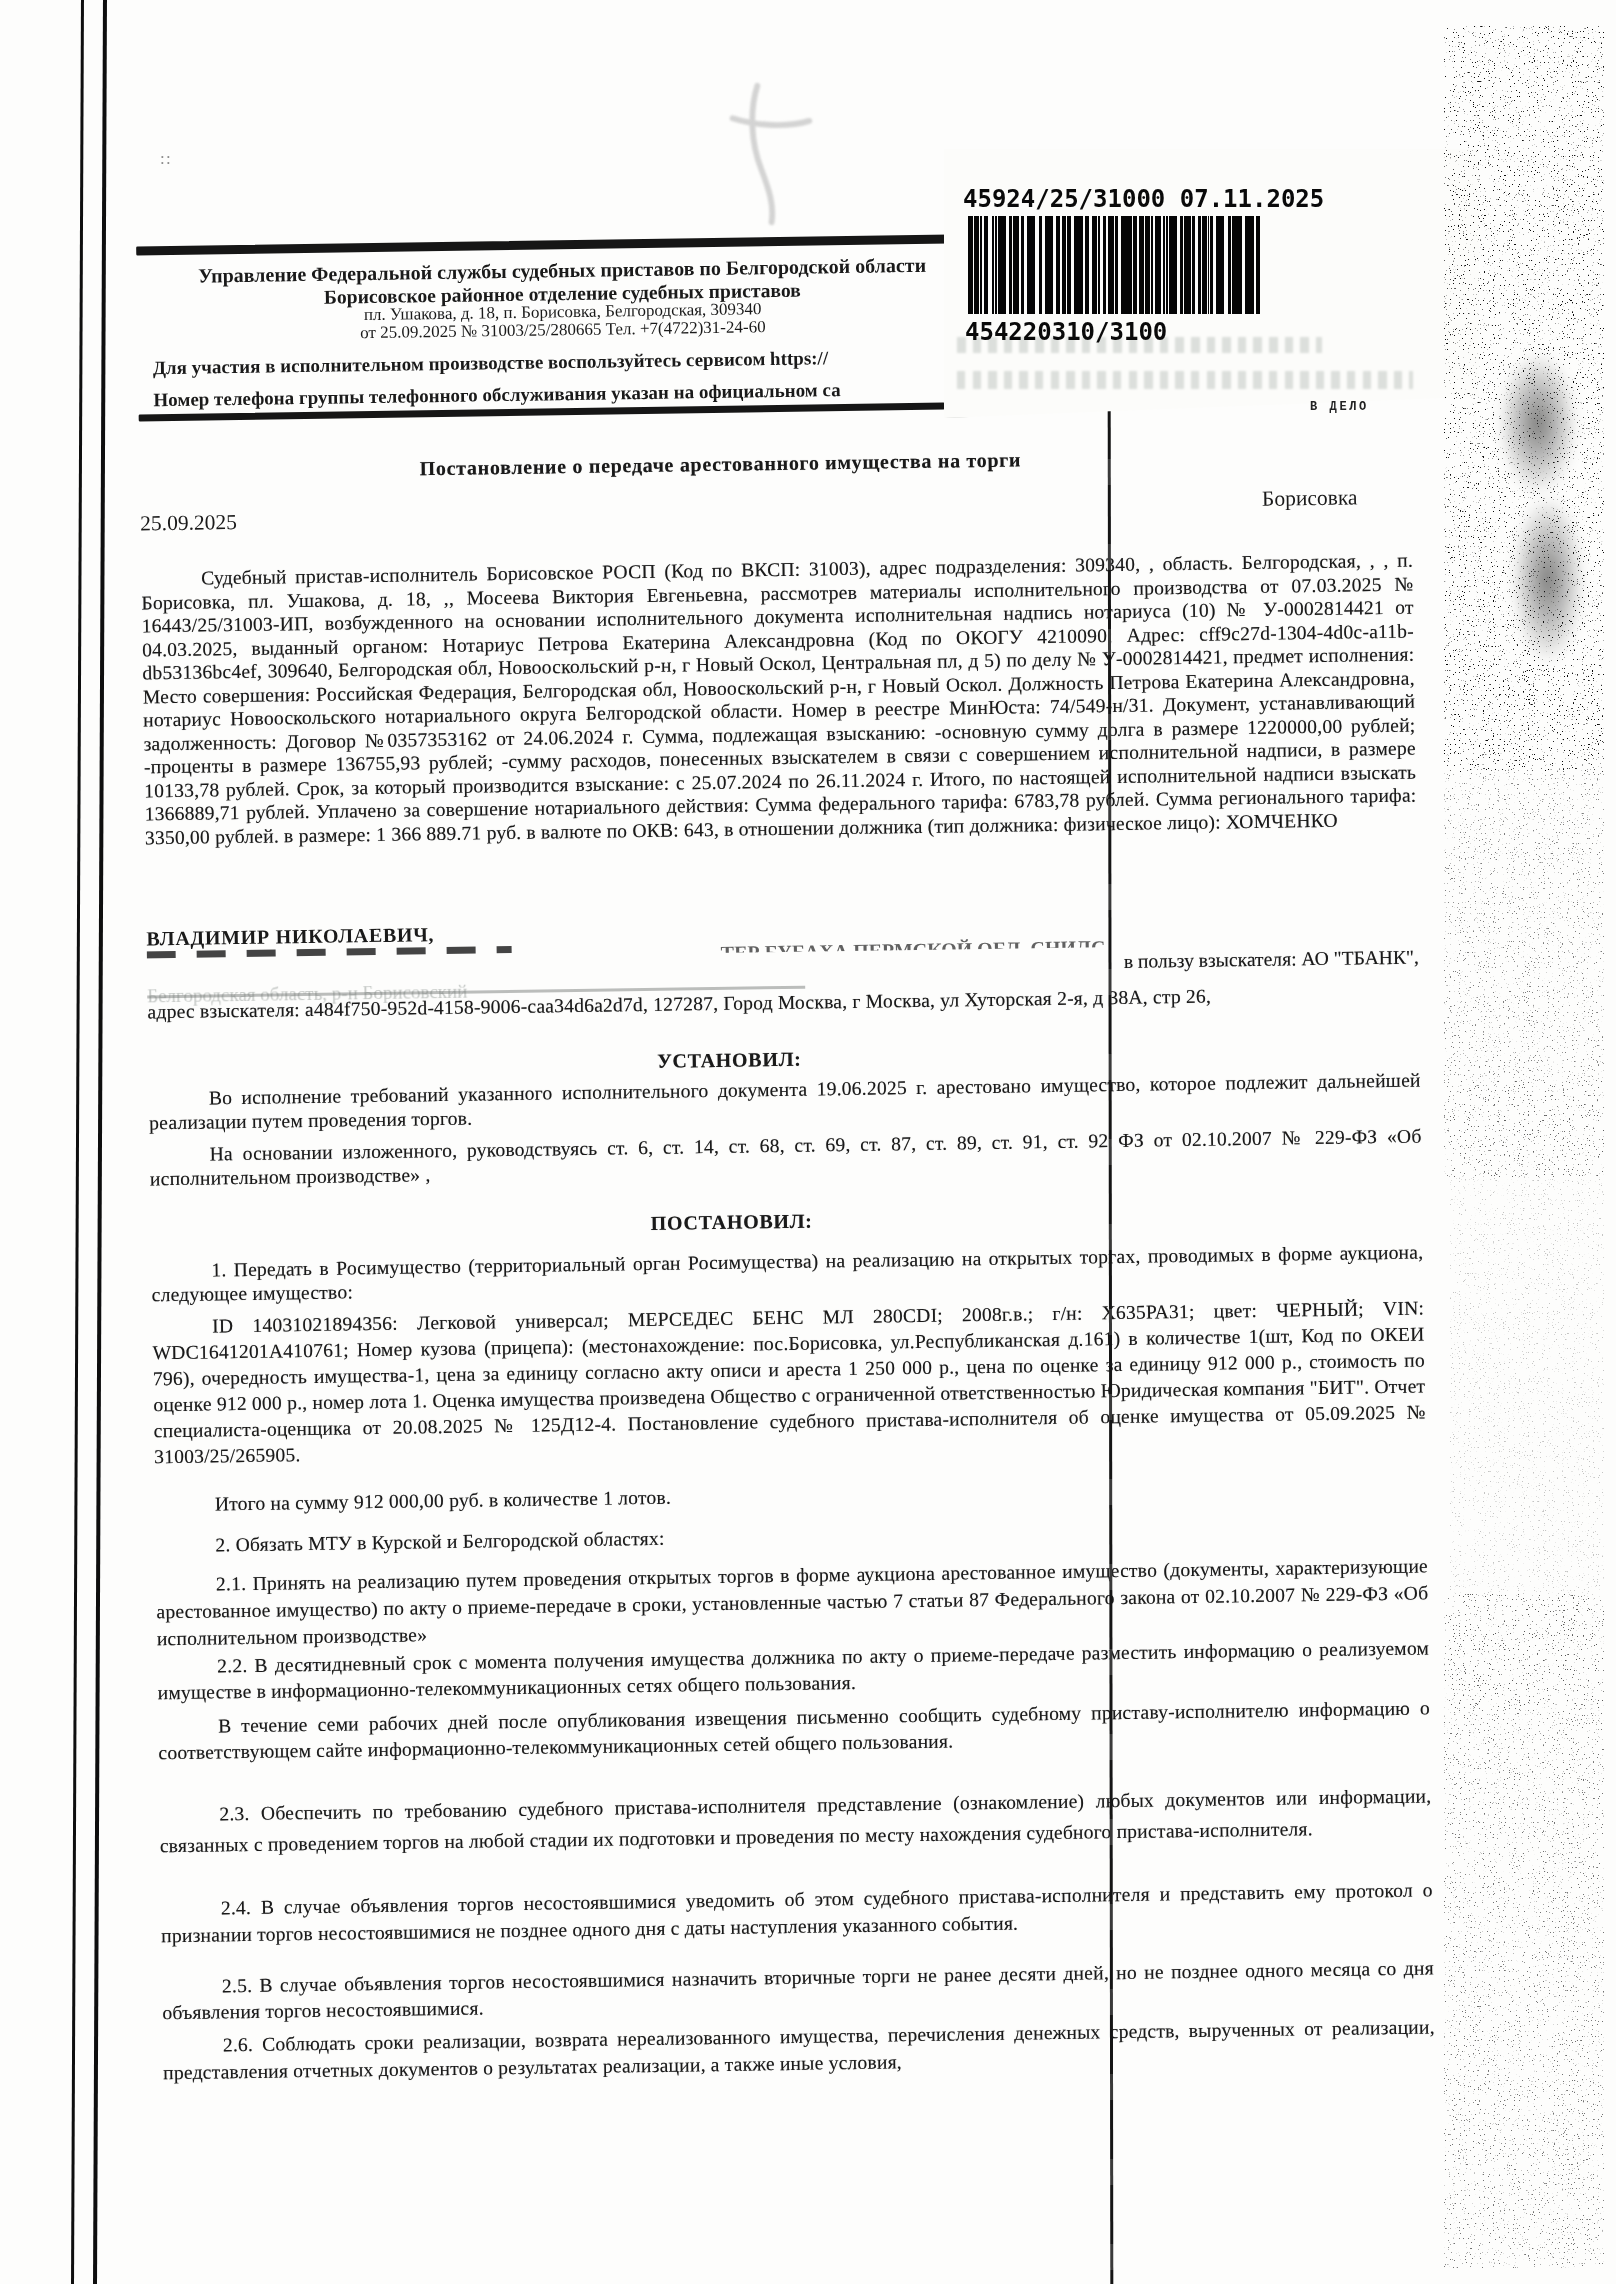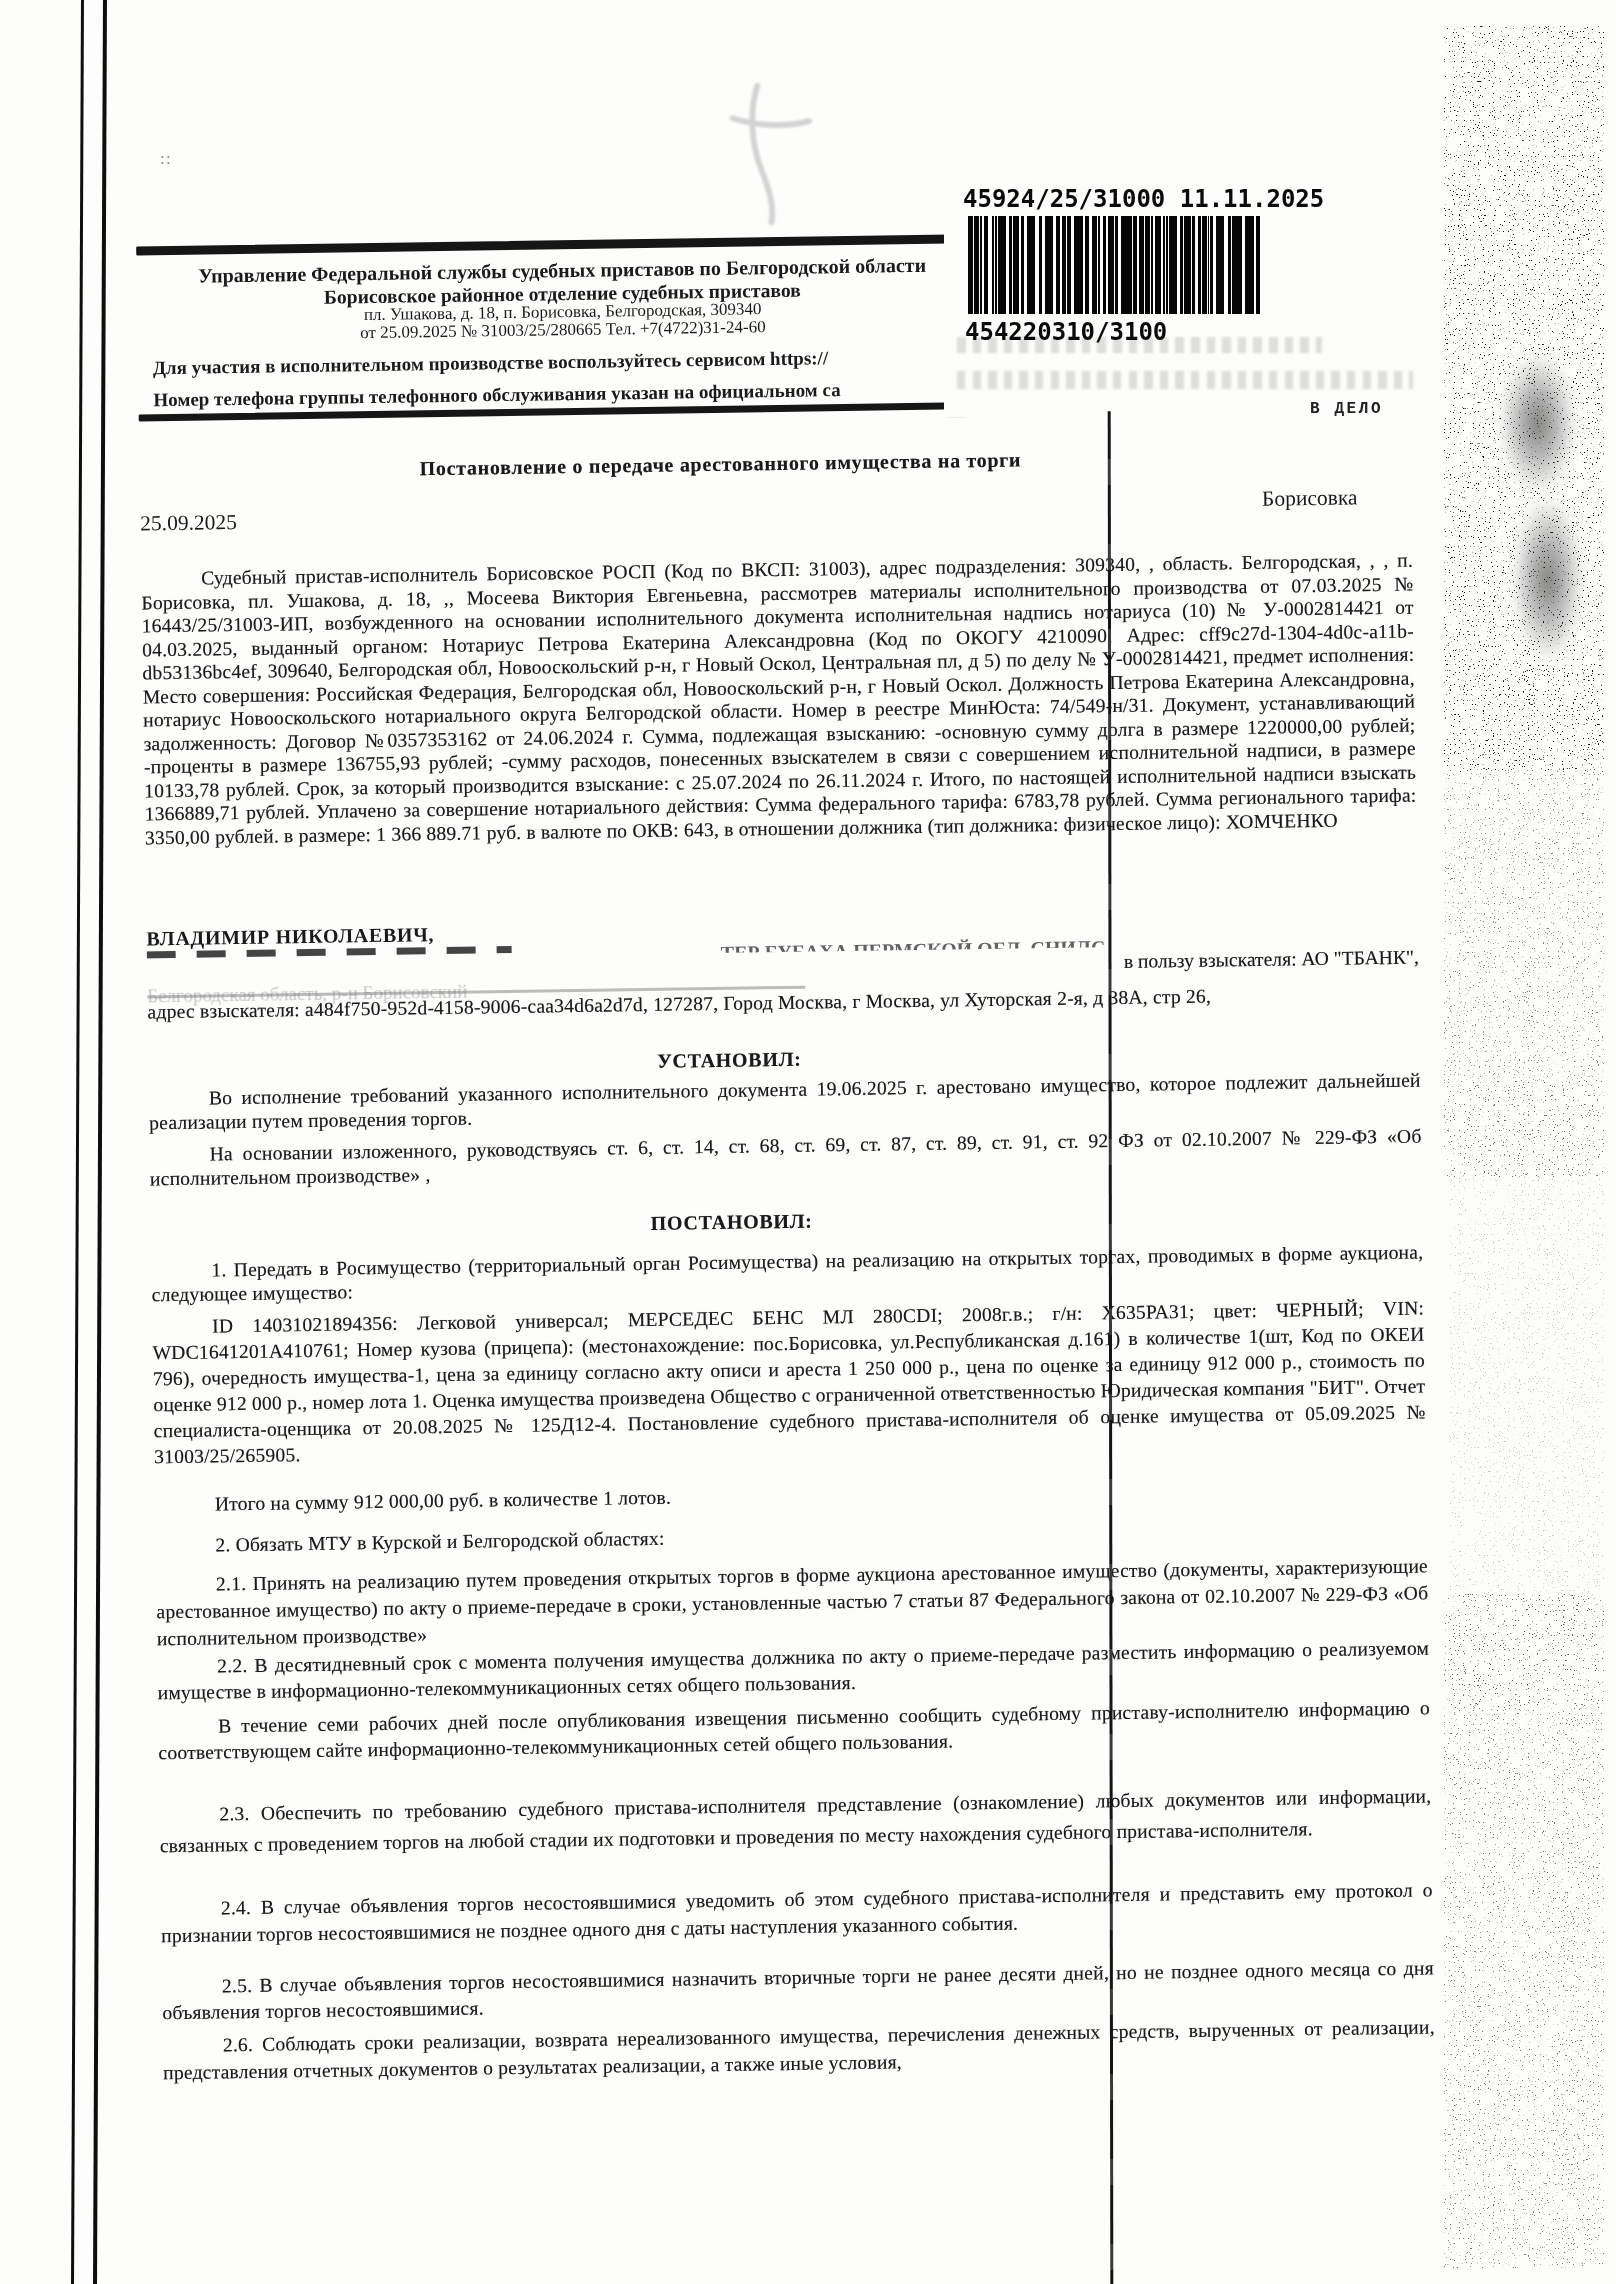--- a/index.html
+++ b/index.html
@@ -38,21 +38,21 @@
         font-weight:bold;font-size:24px;white-space:nowrap;color:#0a0a0a;}
   #barcode-bars{position:absolute;left:968px;top:216px;width:295px;height:98px;
       background:
         repeating-linear-gradient(90deg,#050505 0 2.6px,rgba(0,0,0,0) 2.6px 5.9px),
         repeating-linear-gradient(90deg,#050505 0 2px,rgba(0,0,0,0) 2px 9px),
         repeating-linear-gradient(90deg,#050505 0 4.6px,rgba(0,0,0,0) 4.6px 15.6px),
         repeating-linear-gradient(90deg,#050505 0 1.3px,rgba(0,0,0,0) 1.3px 24px);}
   #barcode-code{position:absolute;left:965px;top:318px;font-family:"DejaVu Sans Mono","Liberation Mono",monospace;
         font-weight:bold;font-size:24px;white-space:nowrap;color:#0a0a0a;}
   #stamp-in-case{position:absolute;left:1310px;top:400px;font-family:"Liberation Mono","DejaVu Sans Mono",monospace;
-        font-size:16px;font-weight:600;letter-spacing:2.6px;color:#222;}
+        font-size:12px;font-weight:600;letter-spacing:2.6px;color:#222;}
   
   #redacted-strip{position:absolute;left:149px;top:941px;width:1272px;height:11px;overflow:hidden;}
   #redacted-dashes{position:absolute;left:0;top:1.3px;width:365px;height:7.2px;opacity:.85;filter:blur(0.3px);
       background:repeating-linear-gradient(90deg,#242424 0 29px,rgba(0,0,0,0) 29px 50px);}
   #redacted-residue{position:absolute;left:574px;top:0;font-weight:bold;font-size:20px;color:#3a3a3a;
       white-space:nowrap;opacity:.8;line-height:22px;}
   #faded-line{position:absolute;left:149px;top:976px;font-size:19px;color:#55605a;opacity:.33;
       white-space:nowrap;filter:blur(0.4px);}
   #faded-strike{position:absolute;left:149px;top:986px;width:658px;height:2.6px;background:#6a6f6c;opacity:.45;}
   .right-line{position:absolute;left:149px;width:1272px;text-align:right;font-size:19.6px;
@@ -116,21 +116,21 @@
     <div class="para" style="top:1965px;line-height:26px;">2.5. В случае объявления торгов несостоявшимися назначить вторичные торги не ранее десяти дней, но не позднее одного месяца со дня объявления торгов несостоявшимися.</div>
     <div class="para" style="top:2023px;line-height:27px;">2.6. Соблюдать сроки реализации, возврата нереализованного имущества, перечисления денежных средств, вырученных от реализации, представления отчетных документов о результатах реализации, а также иные условия,</div>
   </div>
 
   <div id="fold-line"></div>
 
   <div id="sticker">
     <div class="ghost" style="left:13px;top:188px;width:365px;height:15.6px;"></div>
     <div class="ghost" style="left:13px;top:222px;width:456px;height:18px;"></div>
   </div>
-  <div id="barcode-reg">45924/25/31000 11.11.2025</div>
+  <div id="barcode-reg">45924/25/31000 07.11.2025</div>
   <div id="barcode-bars"></div>
   <div id="barcode-code">454220310/3100</div>
 
   <div id="stamp-in-case">В ДЕЛО</div>
 
   <div id="margin-line-1" class="vline"></div>
   <div id="margin-line-2" class="vline"></div>
 
   <svg class="noise-svg" style="left:1444px;top:26px;" width="160" height="2242" viewBox="0 0 245 3440">
     <filter id="speck">

